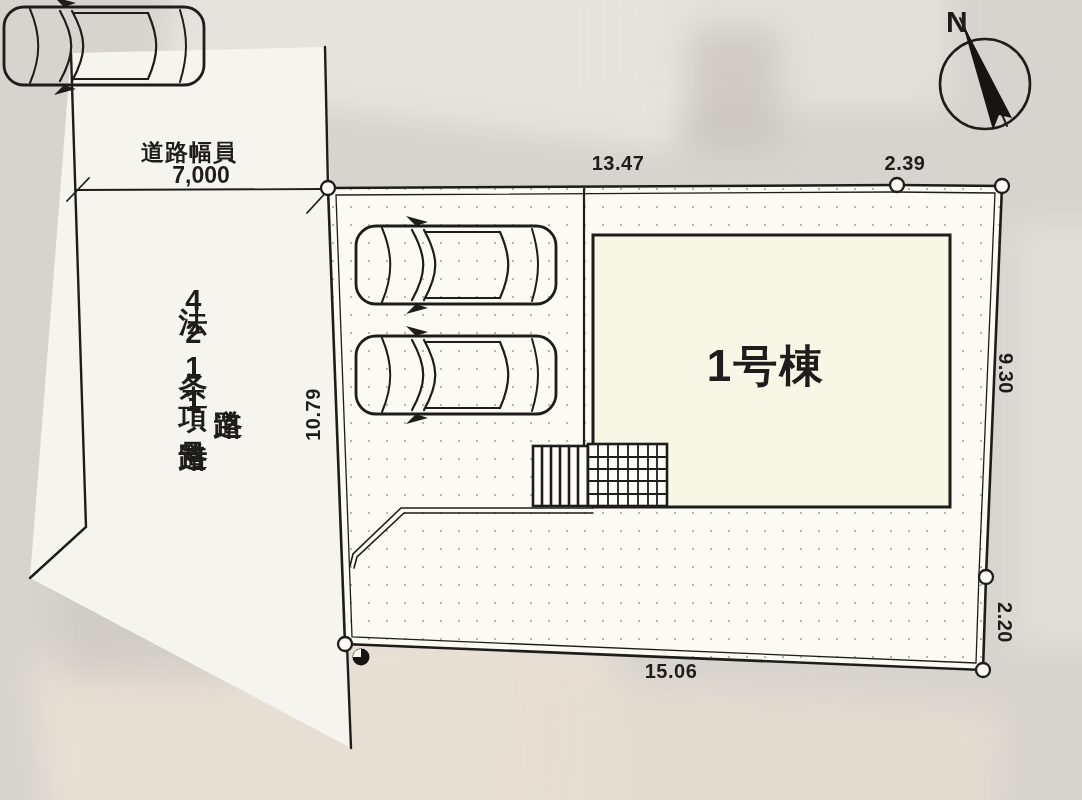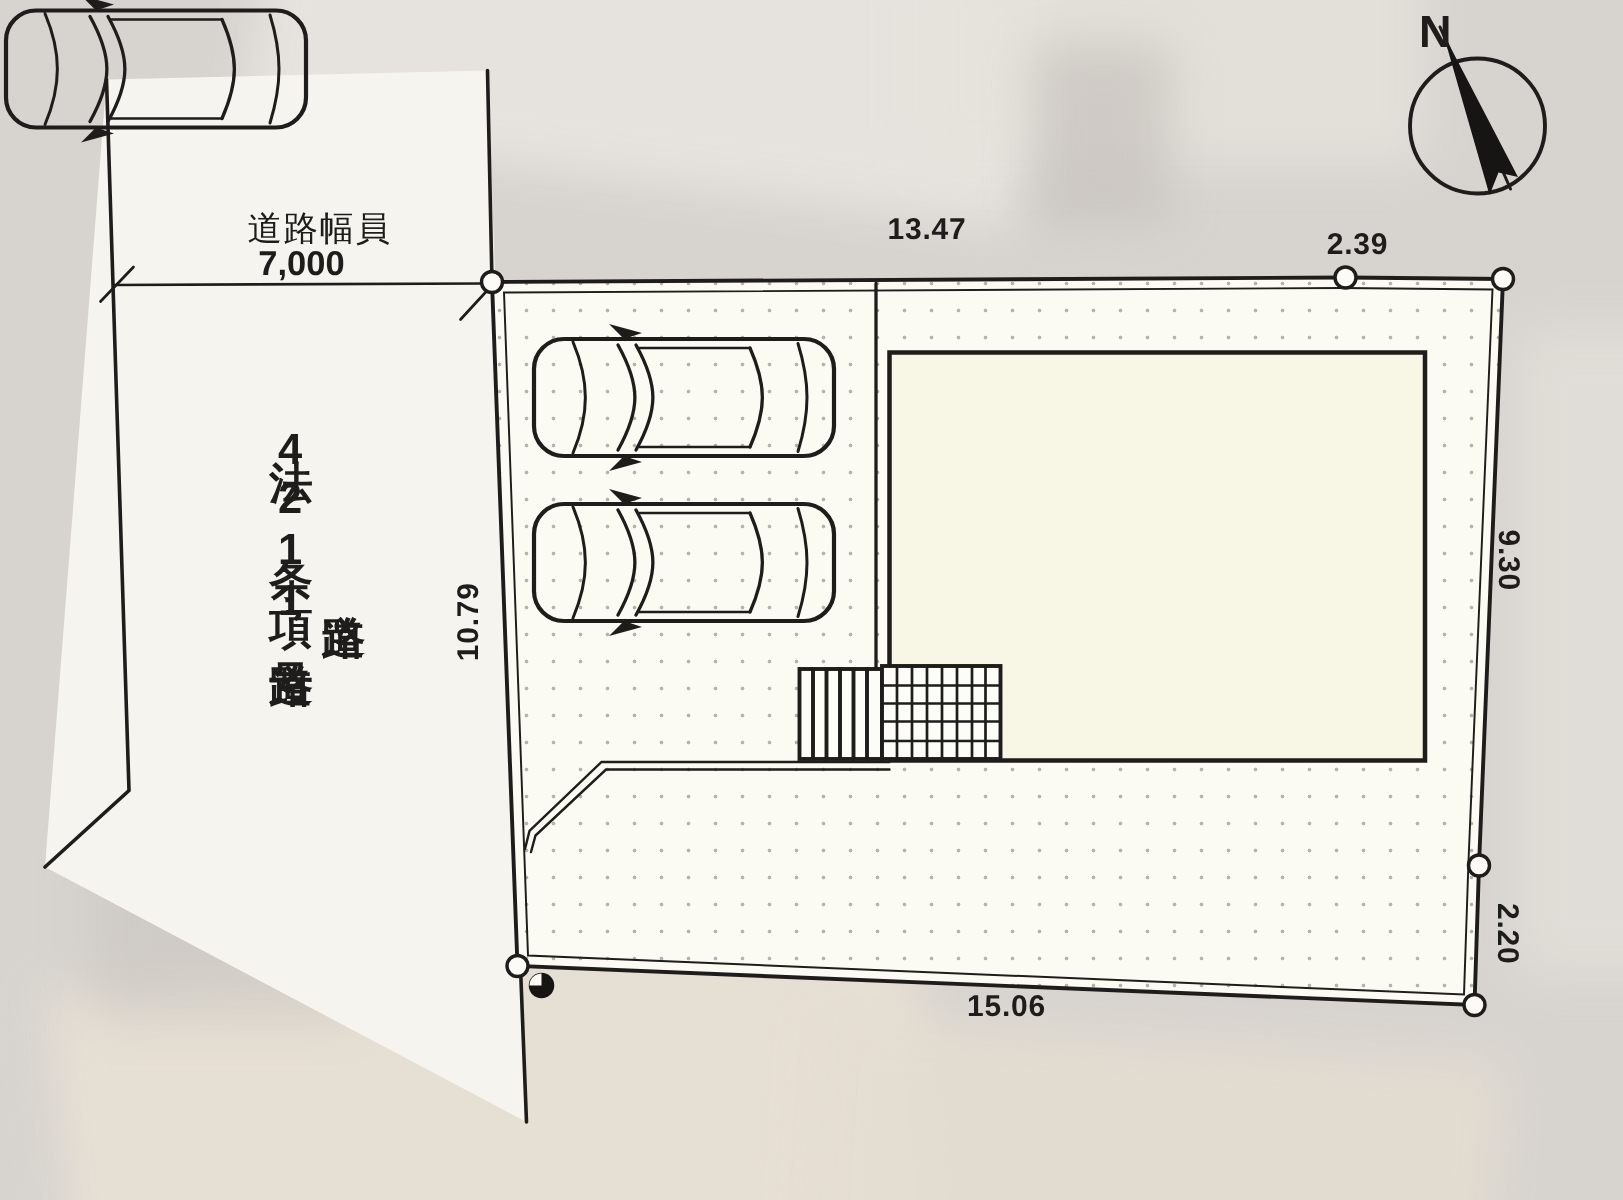--- a/index.html
+++ b/index.html
@@ -16,26 +16,26 @@
   #plot-dots{
     background-image:radial-gradient(circle, rgba(116,110,102,.5) 1px, transparent 1.5px);
     background-size:18px 18px;
     clip-path:polygon(328px 188px,897px 185px,1002px 186px,986px 577px,983px 670px,345px 644px);
   }
   svg.draw{position:absolute;left:0;top:0;}
   .lbl{position:absolute;white-space:nowrap;line-height:1.05;}
   .dim{font-size:20px;font-weight:700;letter-spacing:.5px;text-align:center;}
   .rot90{transform:rotate(90deg);}
   .rotm90{transform:rotate(-90deg);}
-  #road-width-caption{left:141px;top:140px;width:120px;font-size:23px;font-weight:400;text-align:right;letter-spacing:1px;}
+  #road-width-caption{left:141px;top:140px;width:120px;font-size:23px;font-weight:700;text-align:left;letter-spacing:1px;}
   #road-width-value{left:141px;top:163px;width:120px;font-size:23px;font-weight:700;text-align:center;}
   .vtext{writing-mode:vertical-rl;text-orientation:upright;font-weight:600;font-size:29px;letter-spacing:1px;}
   #road-classification{left:178px;top:283px;height:300px;}
   #road-name{left:213px;top:387px;height:80px;}
-  #dim-top{left:570px;top:143px;width:96px;}
+  #dim-top{left:570px;top:153px;width:96px;}
   #dim-top-right{left:865px;top:153px;width:80px;}
   #dim-right-upper{left:965px;top:363px;width:80px;}
   #dim-right-lower{left:964px;top:612px;width:80px;}
   #dim-bottom{left:621px;top:661px;width:100px;text-align:center;}
   #dim-left{left:273px;top:404px;width:80px;}
   #building-label{left:666px;top:343px;width:200px;font-size:44px;font-weight:600;text-align:center;letter-spacing:2px;}
   #north-label{left:946px;top:6px;font-size:30px;font-weight:700;}
 </style>
 </head>
 <body>
@@ -156,13 +156,14 @@
   <div class="lbl vtext" id="road-classification">法42条1項1号道路</div>
   <div class="lbl vtext" id="road-name">道路</div>
 
   <div class="lbl dim" id="dim-top">13.47</div>
   <div class="lbl dim" id="dim-top-right">2.39</div>
   <div class="lbl dim rot90" id="dim-right-upper">9.30</div>
   <div class="lbl dim rot90" id="dim-right-lower">2.20</div>
   <div class="lbl dim" id="dim-bottom">15.06</div>
   <div class="lbl dim rotm90" id="dim-left">10.79</div>
 
+  <div class="lbl" id="building-label">1号棟</div>
 </div>
 
 </body></html>

